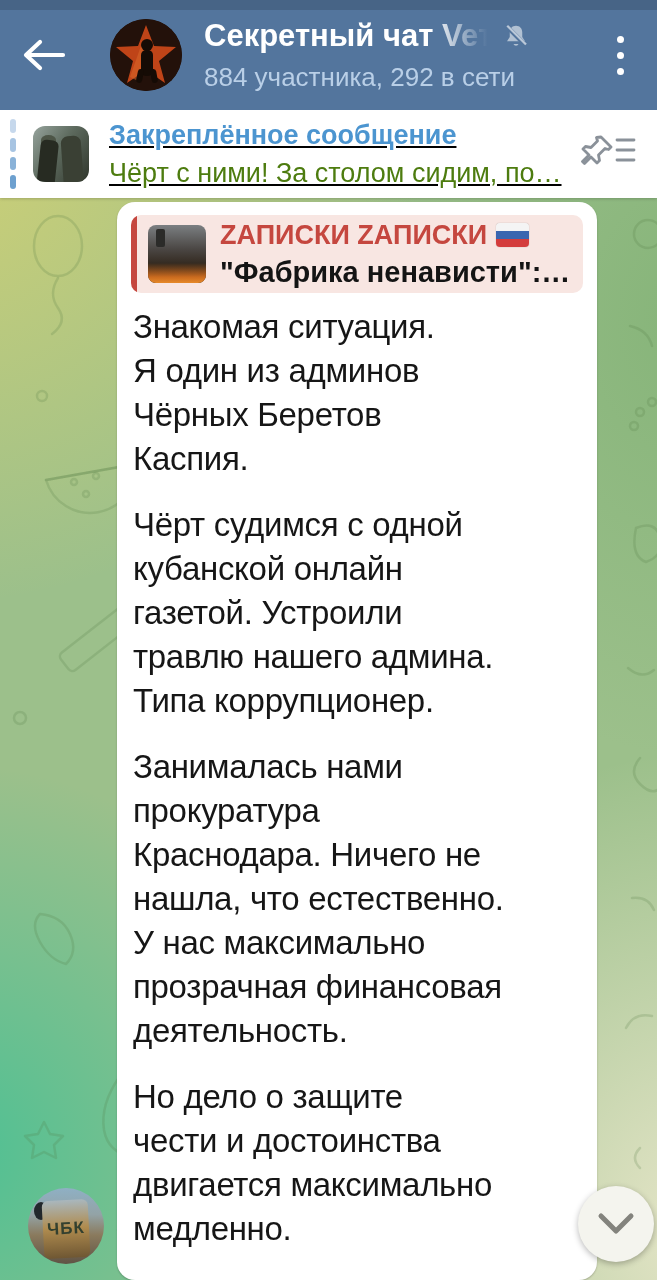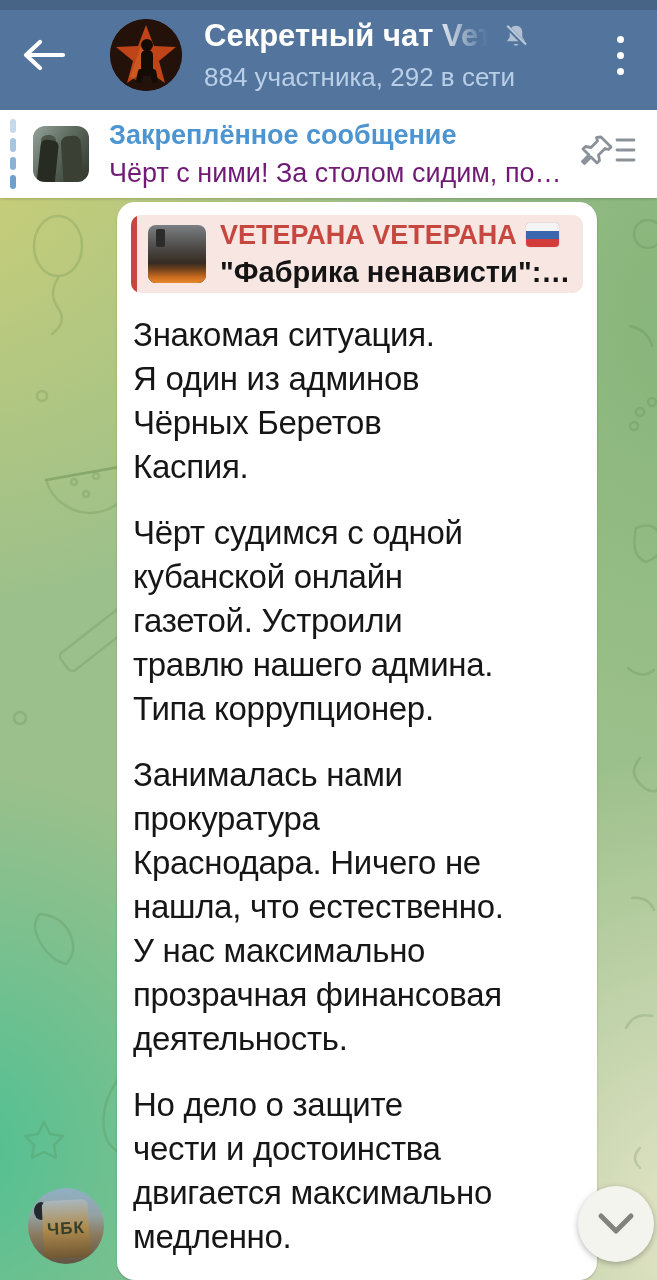--- a/index.html
+++ b/index.html
@@ -36,23 +36,23 @@
   .pinned{position:absolute;top:110px;left:0;right:0;height:88px;background:#ffffff;z-index:25;
     display:flex;align-items:center;box-shadow:0 1px 3px rgba(0,0,0,0.18);cursor:pointer;}
   .pin-segments{position:absolute;left:10px;top:9px;bottom:9px;width:6px;display:flex;flex-direction:column;gap:5px;}
   .pin-segments i{flex:1;border-radius:3px;}
   .seg1{background:#c6d8ec;}.seg2{background:#a7c4e2;}.seg3{background:#8ab2d8;}.seg4{background:#6da0cf;}
   .pinned-thumb{width:56px;height:56px;border-radius:12px;margin-left:33px;flex:0 0 auto;position:relative;overflow:hidden;
     background:linear-gradient(125deg,#97a49d 0%,#5d6a5e 45%,#30362c 100%);}
   .pt-fig1{position:absolute;left:6px;top:14px;width:18px;height:42px;background:#272b22;border-radius:6px 6px 0 0;transform:rotate(6deg);}
   .pt-fig2{position:absolute;right:7px;top:10px;width:20px;height:46px;background:#3a4034;border-radius:7px 7px 0 0;transform:rotate(-4deg);}
   .pt-helmet{position:absolute;left:8px;top:9px;width:15px;height:10px;background:#4d5547;border-radius:50% 50% 0 0;}
-  .pinned-texts{margin-left:20px;flex:1;min-width:0;}
+  .pinned-texts{margin-left:20px;flex:1;min-width:0;text-decoration:underline;}
   .pinned-title{color:#4c95d0;font-weight:bold;font-size:27px;line-height:30px;}
-  .pinned-preview{color:#701a75;font-size:27px;margin-top:8px;white-space:nowrap;overflow:hidden;text-overflow:ellipsis;}
+  .pinned-preview{color:#4d7c0f;font-size:27px;margin-top:8px;white-space:nowrap;overflow:hidden;text-overflow:ellipsis;}
   .pinlist-btn{padding:0 20px 0 12px;cursor:pointer;flex:0 0 auto;}
 
   
   .bubble{position:absolute;left:117px;top:202px;width:480px;height:1078px;background:#ffffff;
     border-radius:18px;box-shadow:0 1px 2px rgba(0,0,0,0.22);z-index:5;box-sizing:border-box;}
   .quote{margin:13px 14px 0 14px;height:78px;border-radius:10px;background:#f8e6e2;position:relative;
     display:flex;align-items:center;overflow:hidden;cursor:pointer;}
   .quote-bar{position:absolute;left:0;top:0;bottom:0;width:6px;background:#c5473f;}
   .quote-thumb{width:58px;height:58px;border-radius:8px;margin-left:17px;flex:0 0 auto;position:relative;overflow:hidden;
     background:linear-gradient(180deg,#7b7f82 0%,#4a4643 42%,#33291f 68%,#201710 100%);}
@@ -60,21 +60,21 @@
     background:linear-gradient(180deg,rgba(201,106,31,0) 0%,#c96a1f 70%,#e78a2a 100%);}
   .qt-stack{position:absolute;left:8px;top:4px;width:9px;height:18px;background:#2b2b29;border-radius:2px;}
   .quote-texts{margin-left:14px;min-width:0;}
   .quote-author-row{display:flex;align-items:center;gap:9px;}
   .quote-author{color:#c5473f;font-weight:bold;font-size:27px;line-height:30px;white-space:nowrap;}
   .flag{width:33px;height:24px;border-radius:4px;overflow:hidden;display:flex;flex-direction:column;flex:0 0 auto;
     box-shadow:0 0 1px rgba(0,0,0,.4);}
   .flag i{flex:1;}
   .flag .fw{background:#f4f4f4;}.flag .fb{background:#3a66b0;}.flag .fr{background:#d43c3c;}
   .quote-text{color:#141414;font-weight:bold;font-size:29px;margin-top:6px;white-space:nowrap;overflow:hidden;}
-  .msg-body{padding:20px 16px 0 16px;}
+  .msg-body{padding:12px 16px 0 16px;}
   .msg-body p{margin:0 0 22px 0;font-size:33px;line-height:44px;color:#161616;
     white-space:pre-line;letter-spacing:-0.3px;}
 
   
   .sender-avatar{position:absolute;left:28px;top:1188px;width:76px;height:76px;border-radius:50%;overflow:hidden;z-index:6;
     background:linear-gradient(180deg,#8fb0c4 0%,#93a3a6 35%,#8a7a5d 62%,#5f5345 100%);
     display:flex;justify-content:center;cursor:pointer;}
   .rock{width:46px;height:58px;margin-top:12px;border-radius:6px;transform:rotate(-3deg);
     background:linear-gradient(180deg,#a9b7be 0%,#b08c4f 48%,#6f5733 100%);
     display:flex;align-items:center;justify-content:center;}
@@ -139,21 +139,21 @@
 
   <div class="bubble">
     <div class="quote">
       <div class="quote-bar"></div>
       <div class="quote-thumb">
         <div class="qt-stack"></div>
         <div class="qt-fire"></div>
       </div>
       <div class="quote-texts">
         <div class="quote-author-row">
-          <span class="quote-author">VЕТЕРАНА VЕТЕРАНА</span>
+          <span class="quote-author">ZАПИСКИ ZАПИСКИ</span>
           <span class="flag">
               <i class="fw"></i>
               <i class="fb"></i>
               <i class="fr"></i>
             </span>
         </div>
         <div class="quote-text">"Фабрика ненависти":…</div>
       </div>
     </div>
     <div class="msg-body">

